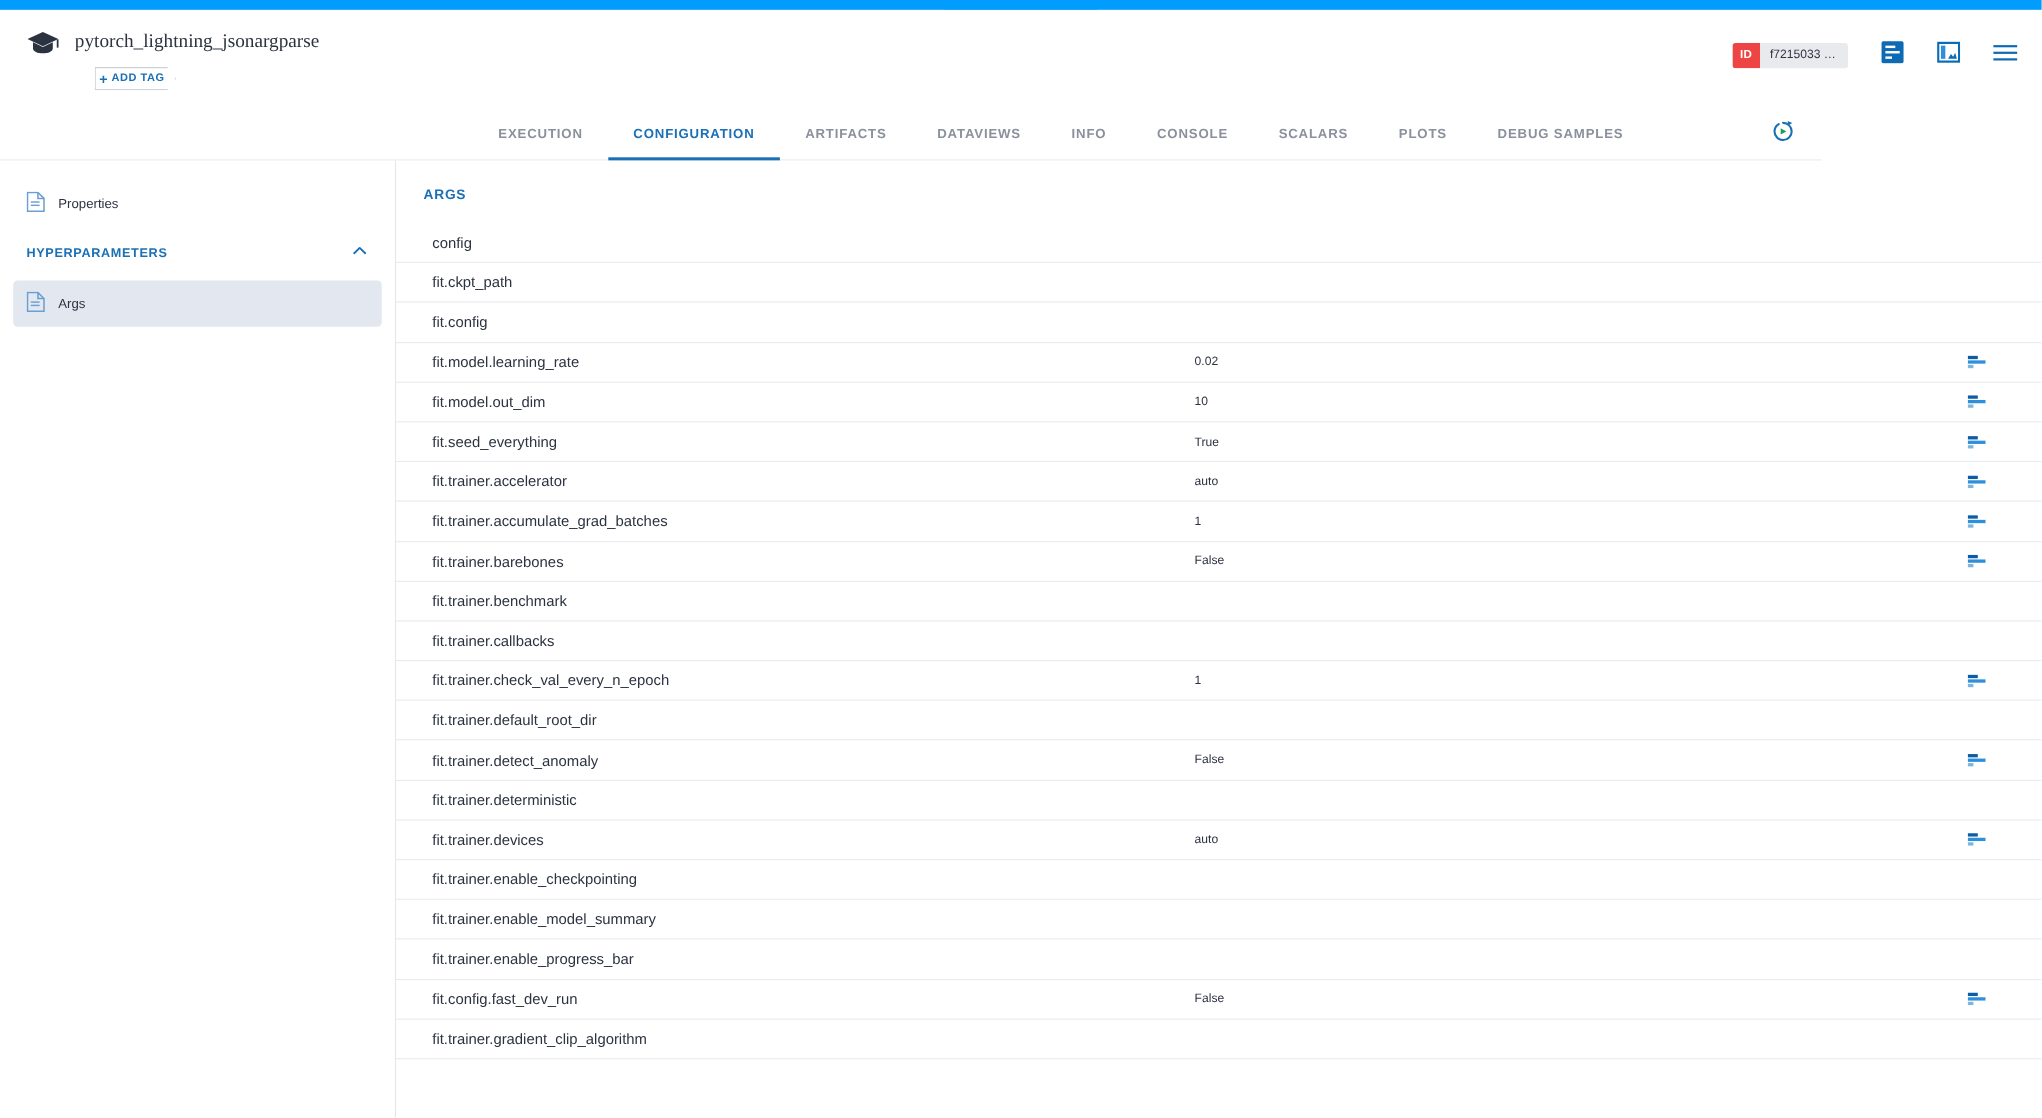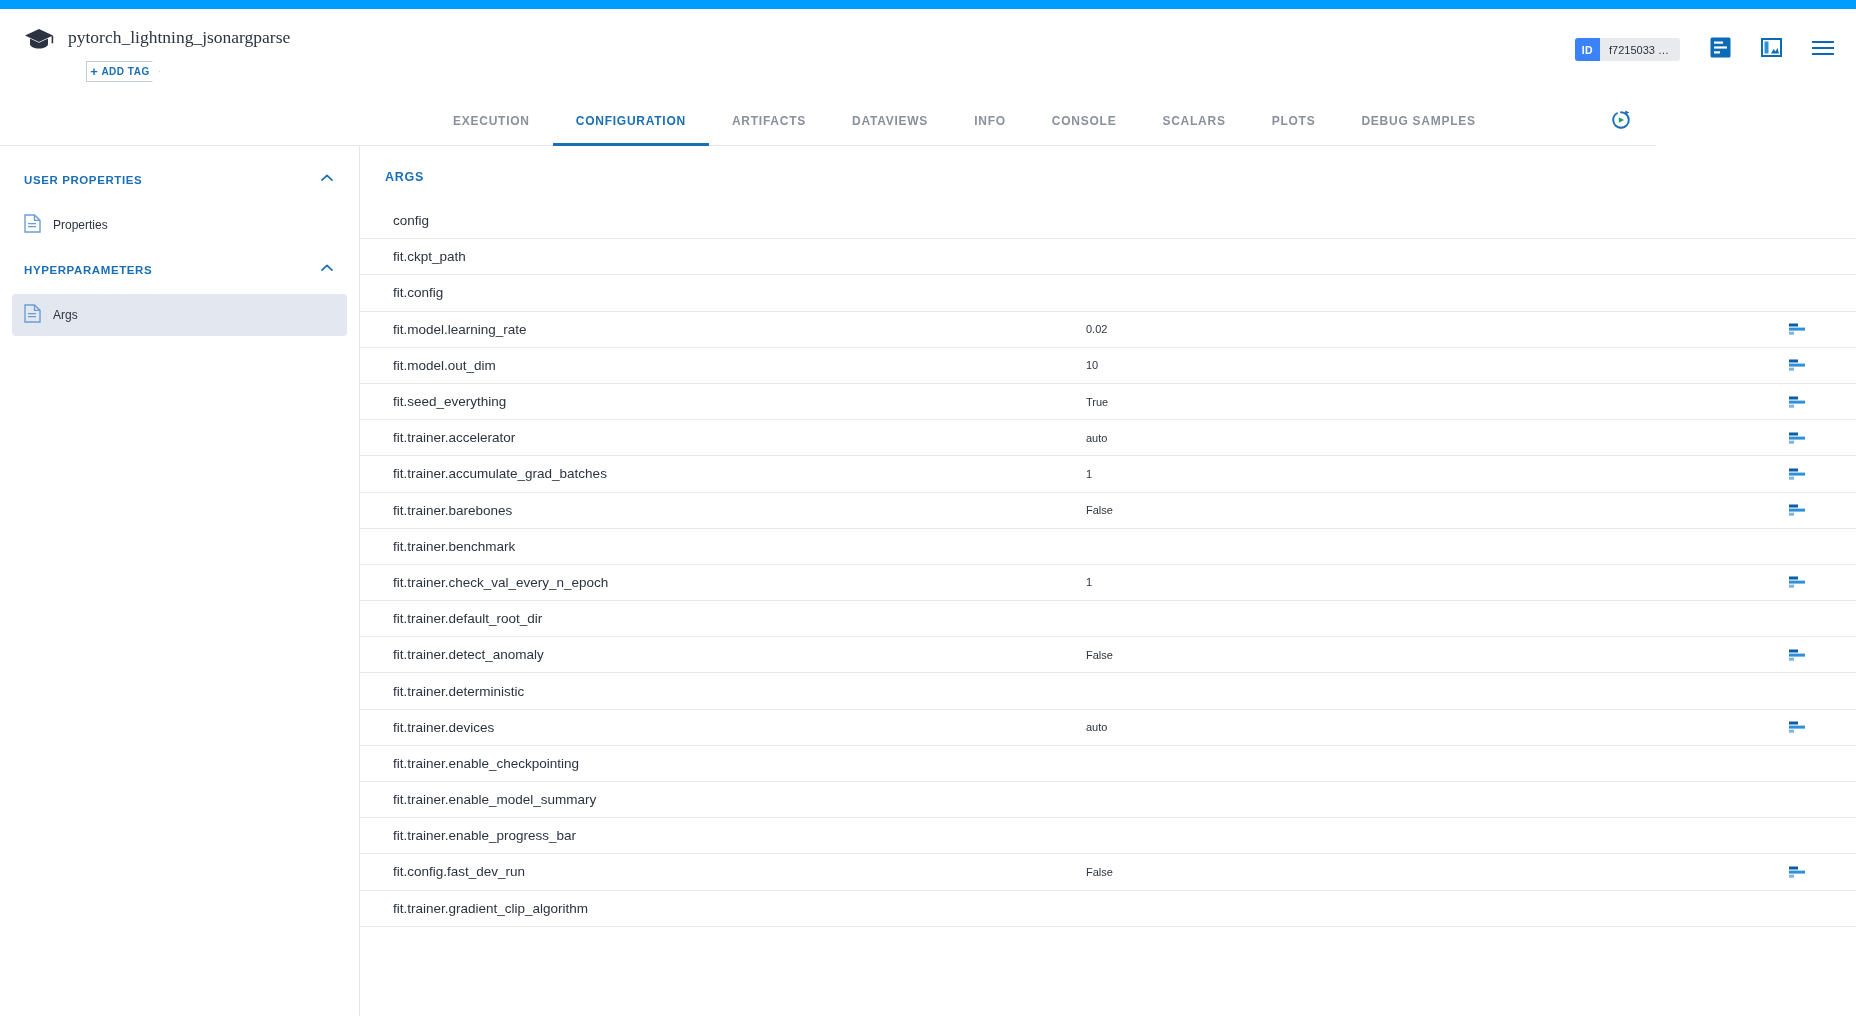--- a/index.html
+++ b/index.html
@@ -69,21 +69,21 @@
   }
   .id-badge {
     display: flex; align-items: center;
     height: 23px;
     border-radius: 3px;
     overflow: hidden;
     background: #e8eaee;
     cursor: pointer;
   }
   .id-badge .id-tag {
-    background: #3b82f6; color: #ffffff;
+    background: #ef4444; color: #ffffff;
     font-size: 10.5px; font-weight: bold; letter-spacing: 0.4px;
     padding: 0 7px; height: 23px;
     display: flex; align-items: center;
   }
   .id-badge .id-val {
     font-family: Liberation Sans, sans-serif;
     font-size: 11px; color: #2c3340;
     padding: 0 11px 0 9px; height: 23px;
     display: flex; align-items: center;
     white-space: nowrap;
@@ -259,28 +259,20 @@
       <path d="M11 3.2 A7.8 7.8 0 0 1 18.8 11 A7.8 7.8 0 0 1 11 18.8" fill="none" stroke="#1a6fb5" stroke-width="1.9" stroke-linecap="round"></path>
       <path d="M11 18.8 A7.8 7.8 0 0 1 3.2 11 A7.8 7.8 0 0 1 7 4.3" fill="none" stroke="#1a6fb5" stroke-width="1.9" stroke-linecap="round"></path>
       <path d="M15.2 1.6 L19.4 3.4 L15.4 5.6 Z" fill="#1a6fb5"></path>
       <path d="M8.8 8.2 L14 11 L8.8 13.8 Z" fill="#1e9e5a"></path>
     </svg>
   </span>
 </div>
 
 <div class="sidebar">
 
-  <div class="side-section">
-    <span class="lbl">USER PROPERTIES</span>
-    <span>
-      <svg width="16" height="16" viewBox="0 0 16 16">
-        <path d="M3 10.2 L8 5.4 L13 10.2" fill="none" stroke="#1a6fb5" stroke-width="1.7" stroke-linecap="round" stroke-linejoin="round"></path>
-      </svg>
-    </span>
-  </div>
 
   <div class="side-item">
     <span class="doc-icon">
       <svg width="17" height="19" viewBox="0 0 17 19">
         <path d="M1 1 L10.5 1 L16 6.4 L16 18 L1 18 Z" fill="none" stroke="#6b9fd4" stroke-width="1.4"></path>
         <path d="M10.5 1 L10.5 6.4 L16 6.4" fill="none" stroke="#6b9fd4" stroke-width="1.4"></path>
         <rect x="4" y="9" width="8" height="1.3" fill="#6b9fd4"></rect>
         <rect x="4" y="12" width="8" height="1.3" fill="#6b9fd4"></rect>
       </svg>
     </span>
@@ -389,20 +381,24 @@
             <rect x="1" y="5.6" width="16" height="3" fill="#2f8fd8"></rect>
             <rect x="1" y="9.7" width="5" height="3" fill="#7db4e0"></rect>
           </svg>
         </span>
       </div>
       <div class="row">
         <span class="key">fit.trainer.benchmark</span>
         <span class="val"></span>
       </div>
       <div class="row">
+        <span class="key">fit.trainer.callbacks</span>
+        <span class="val"></span>
+      </div>
+      <div class="row">
         <span class="key">fit.trainer.check_val_every_n_epoch</span>
         <span class="val">1</span>
         <span class="plot-ic">
           <svg width="18" height="14" viewBox="0 0 18 14">
             <rect x="1" y="1.5" width="9" height="3" fill="#0d5ca8"></rect>
             <rect x="1" y="5.6" width="16" height="3" fill="#2f8fd8"></rect>
             <rect x="1" y="9.7" width="5" height="3" fill="#7db4e0"></rect>
           </svg>
         </span>
       </div>

